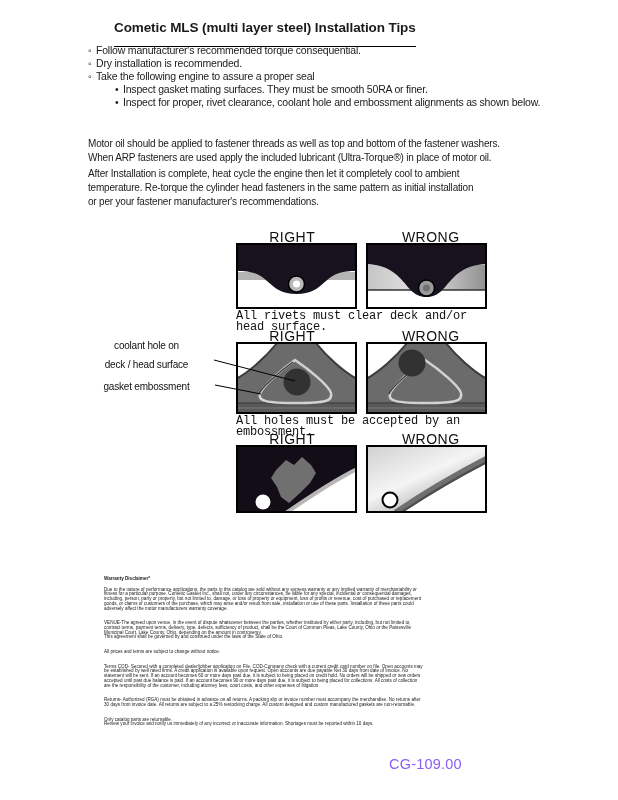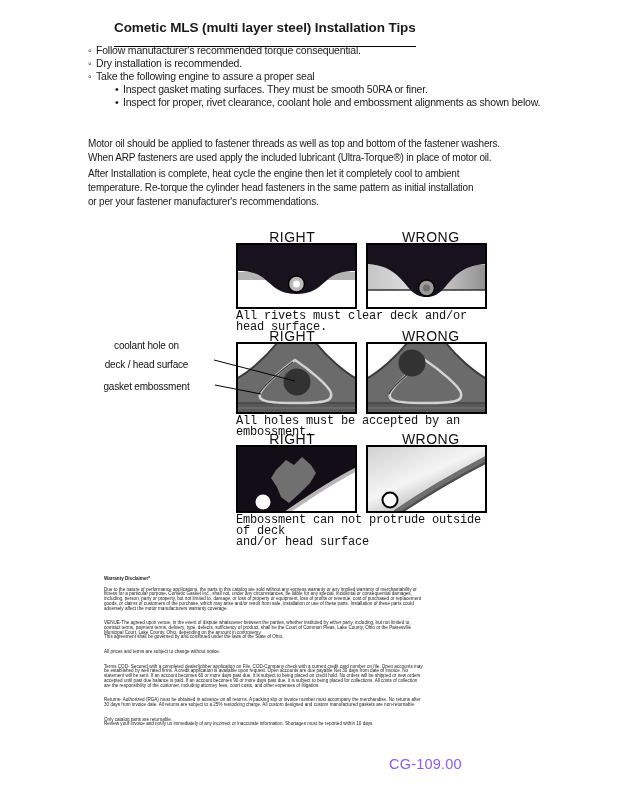--- a/index.html
+++ b/index.html
@@ -190,22 +190,20 @@
           </linearGradient>
         </defs>
         <rect width="121" height="68" fill="#ffffff"></rect>
         <path d="M0,0 H121 V14 C94,28 62,46 30,68 H0 Z" fill="url(#g3)"></path>
         <path d="M121,14 C94,28 62,46 30,68" fill="none" stroke="#6f6f6f" stroke-width="7"></path>
         <path d="M121,17 C94,31 62,49 30,71" fill="none" stroke="#4c4c4c" stroke-width="2"></path>
         <circle cx="24" cy="55" r="7.5" fill="#ffffff" stroke="#000" stroke-width="2"></circle>
         <rect x="1" y="1" width="119" height="66" fill="none" stroke="#000" stroke-width="2"></rect>
       </svg>
     </div>
-    <div class="figcaption">Embossment can not protrude outside of deck
-and/or head surface</div>
   </div>
 
   <div class="smallwrap">
     <div class="sheading">Warranty Disclaimer*</div>
     <div class="sp">Due to the nature of performance applications, the parts in this catalog are sold without any express warranty or any implied warranty of merchantability or
 fitness for a particular purpose.  Cometic Gasket Inc., shall not, under any circumstances, be liable for any special, incidental or consequential damages,
 including, person, party or property, but not limited to, damage, or loss of property or equipment, loss of profits or revenue, cost of purchased or replacement
 goods, or claims of customers of the purchase, which may arise and/or result from sale, installation or use of these parts.  Installation of these parts could
 adversely affect the motor manufacturers warranty coverage.</div>
     <div class="sp tight">VENUE-The agreed upon venue, in the event of dispute whatsoever between the parties, whether instituted by either party, including, but not limited to,

